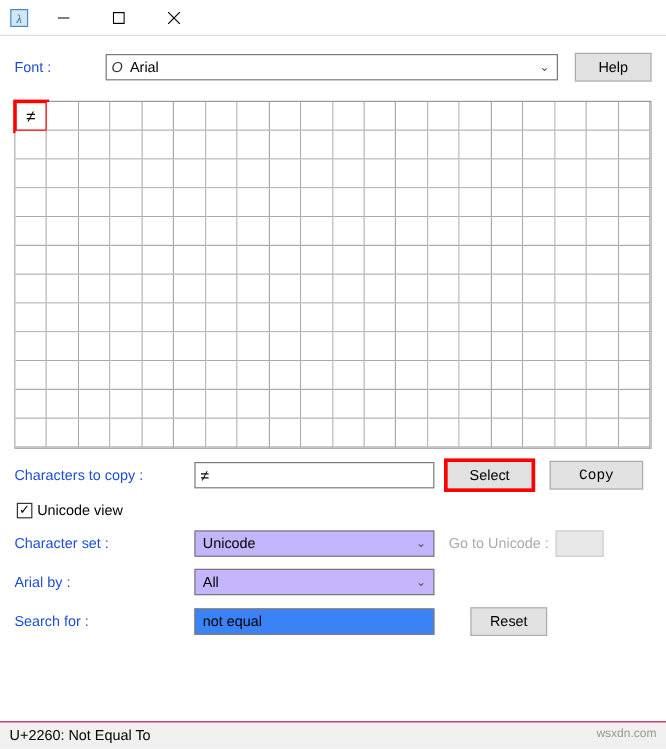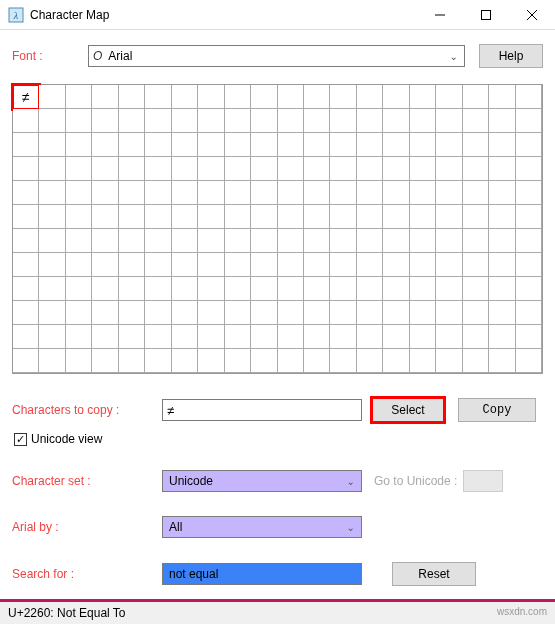--- a/index.html
+++ b/index.html
@@ -36,26 +36,26 @@
       font-size: 10px;
       color: #000;
     }
     .win-btn svg { stroke: #000; }
     .content {
       padding: 8px 12px 4px 12px;
     }
     .row {
       display: flex;
       align-items: center;
-      margin-top: 24px;
+      margin-top: 10px;
     }
     .font-row { margin-top: 6px; }
     .label {
       width: 76px;
-      color: #ef4444;
+      color: #1d4ed8;
     }
     .font-select {
       flex: 1;
       height: 22px;
       border: 1px solid #7a7a7a;
       background: #fff;
       display: flex;
       align-items: center;
       padding: 0 4px;
       position: relative;
@@ -157,44 +157,43 @@
     }
     .search-input {
       width: 200px;
       height: 22px;
       border: 1px solid #7a7a7a;
       padding: 0 6px;
       font-size: 12px;
       font-family: inherit;
       background:#3b82f6;
     }
-    .reset-btn { width: 84px; margin-left: 30px; }
+    .reset-btn { width: 64px; margin-left: 30px; }
     .statusbar {
       position: absolute;
       bottom: 0; left: 0; right: 0;
-      border-top: 3px solid #be185d;
+      border-top: 1px solid #be185d;
       padding: 4px 8px;
       font-size: 12px;
       background: #f0f0f0;
       display:flex;
       justify-content: space-between;
     }
     .watermark { color:#999; font-size:10px; }
   </style>
 </head>
 <body>
 
 <div class="titlebar">
   <span class="app-icon">
     <svg width="16" height="16" viewBox="0 0 16 16">
         <rect x="1" y="1" width="14" height="14" fill="#cfe8f7" stroke="#4a8bbf"></rect>
         <text x="8" y="12" font-size="10" text-anchor="middle" fill="#2a5f8a" font-family="serif" font-style="italic">λ</text>
       </svg>
   </span>
-  <span class="title">Character Map</span>
   <div class="win-controls">
     <div class="win-btn">
       <svg width="10" height="10">
           <line x1="0" y1="5" x2="10" y2="5" stroke-width="1"></line>
         </svg>
     </div>
     <div class="win-btn">
       <svg width="10" height="10">
           <rect x="0.5" y="0.5" width="9" height="9" fill="none" stroke-width="1"></rect>
         </svg>

